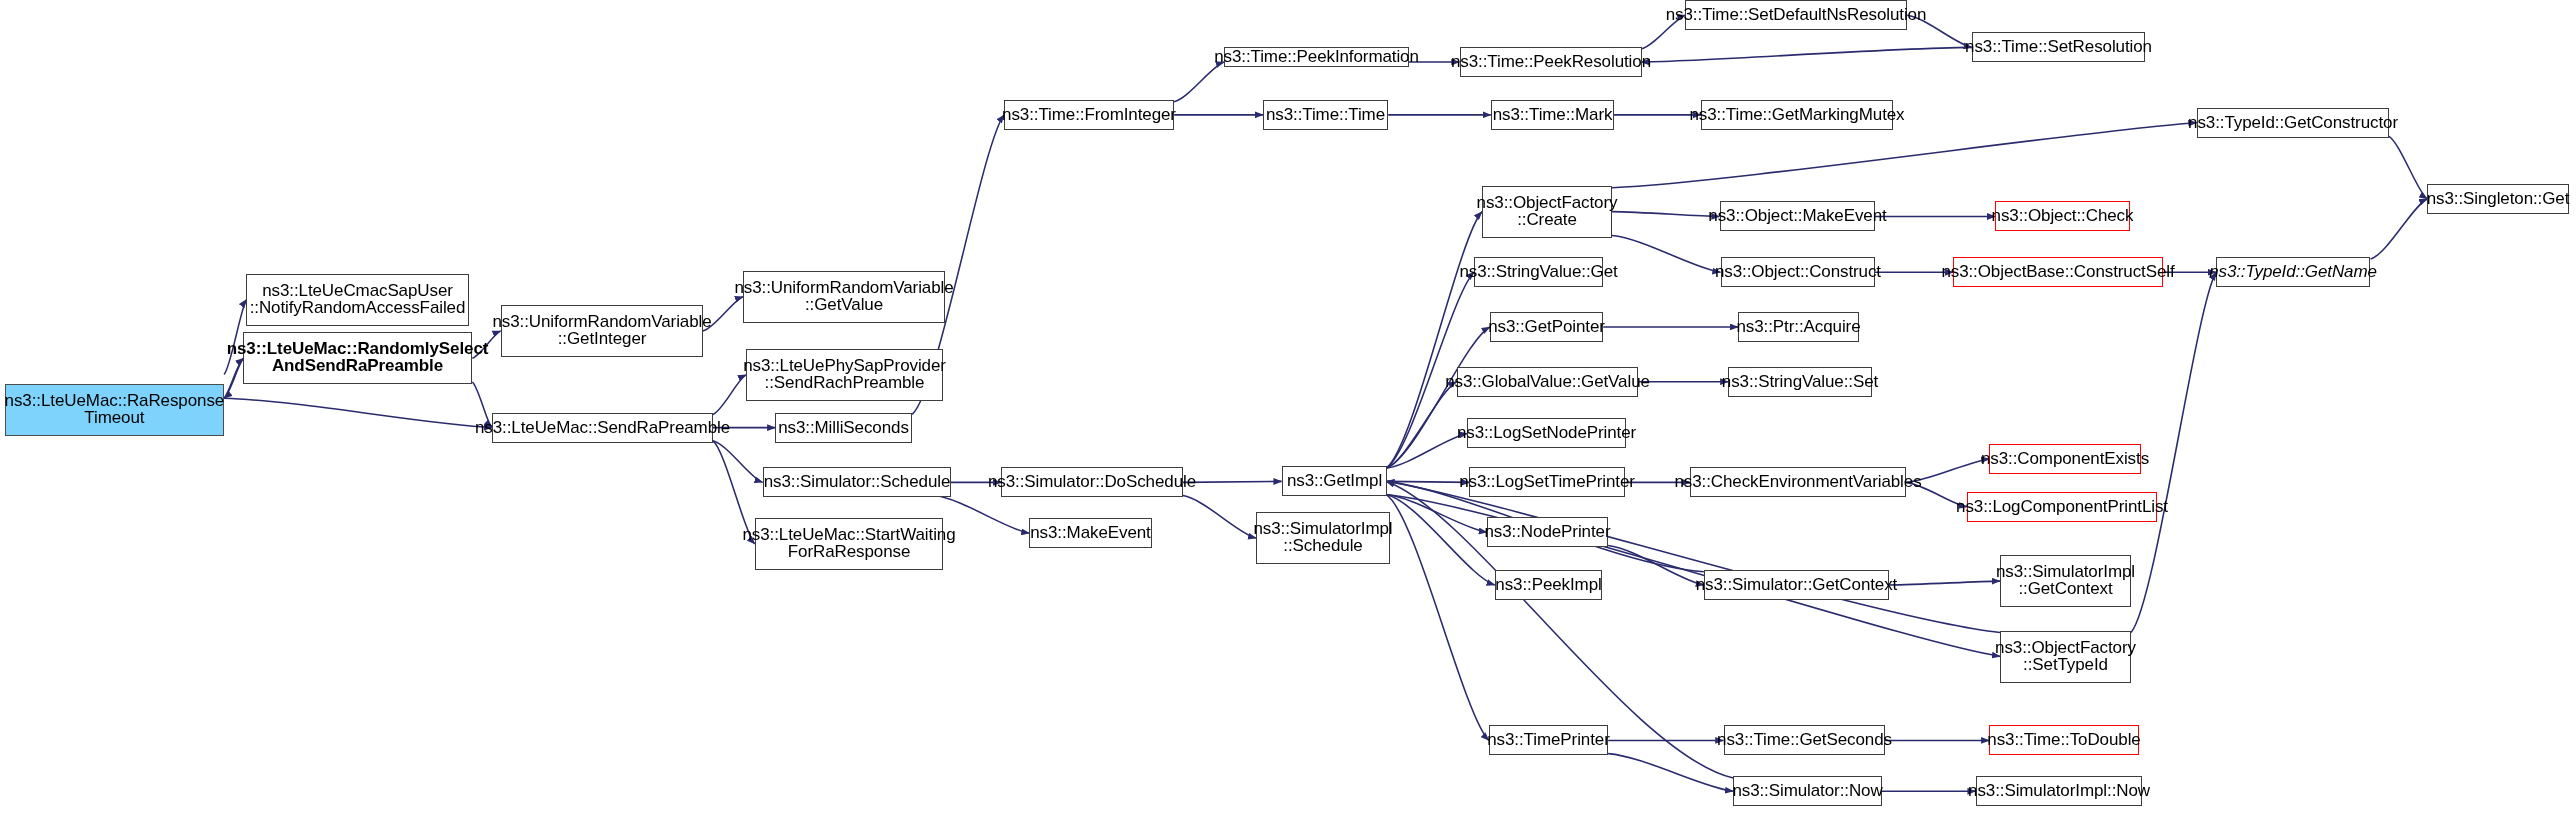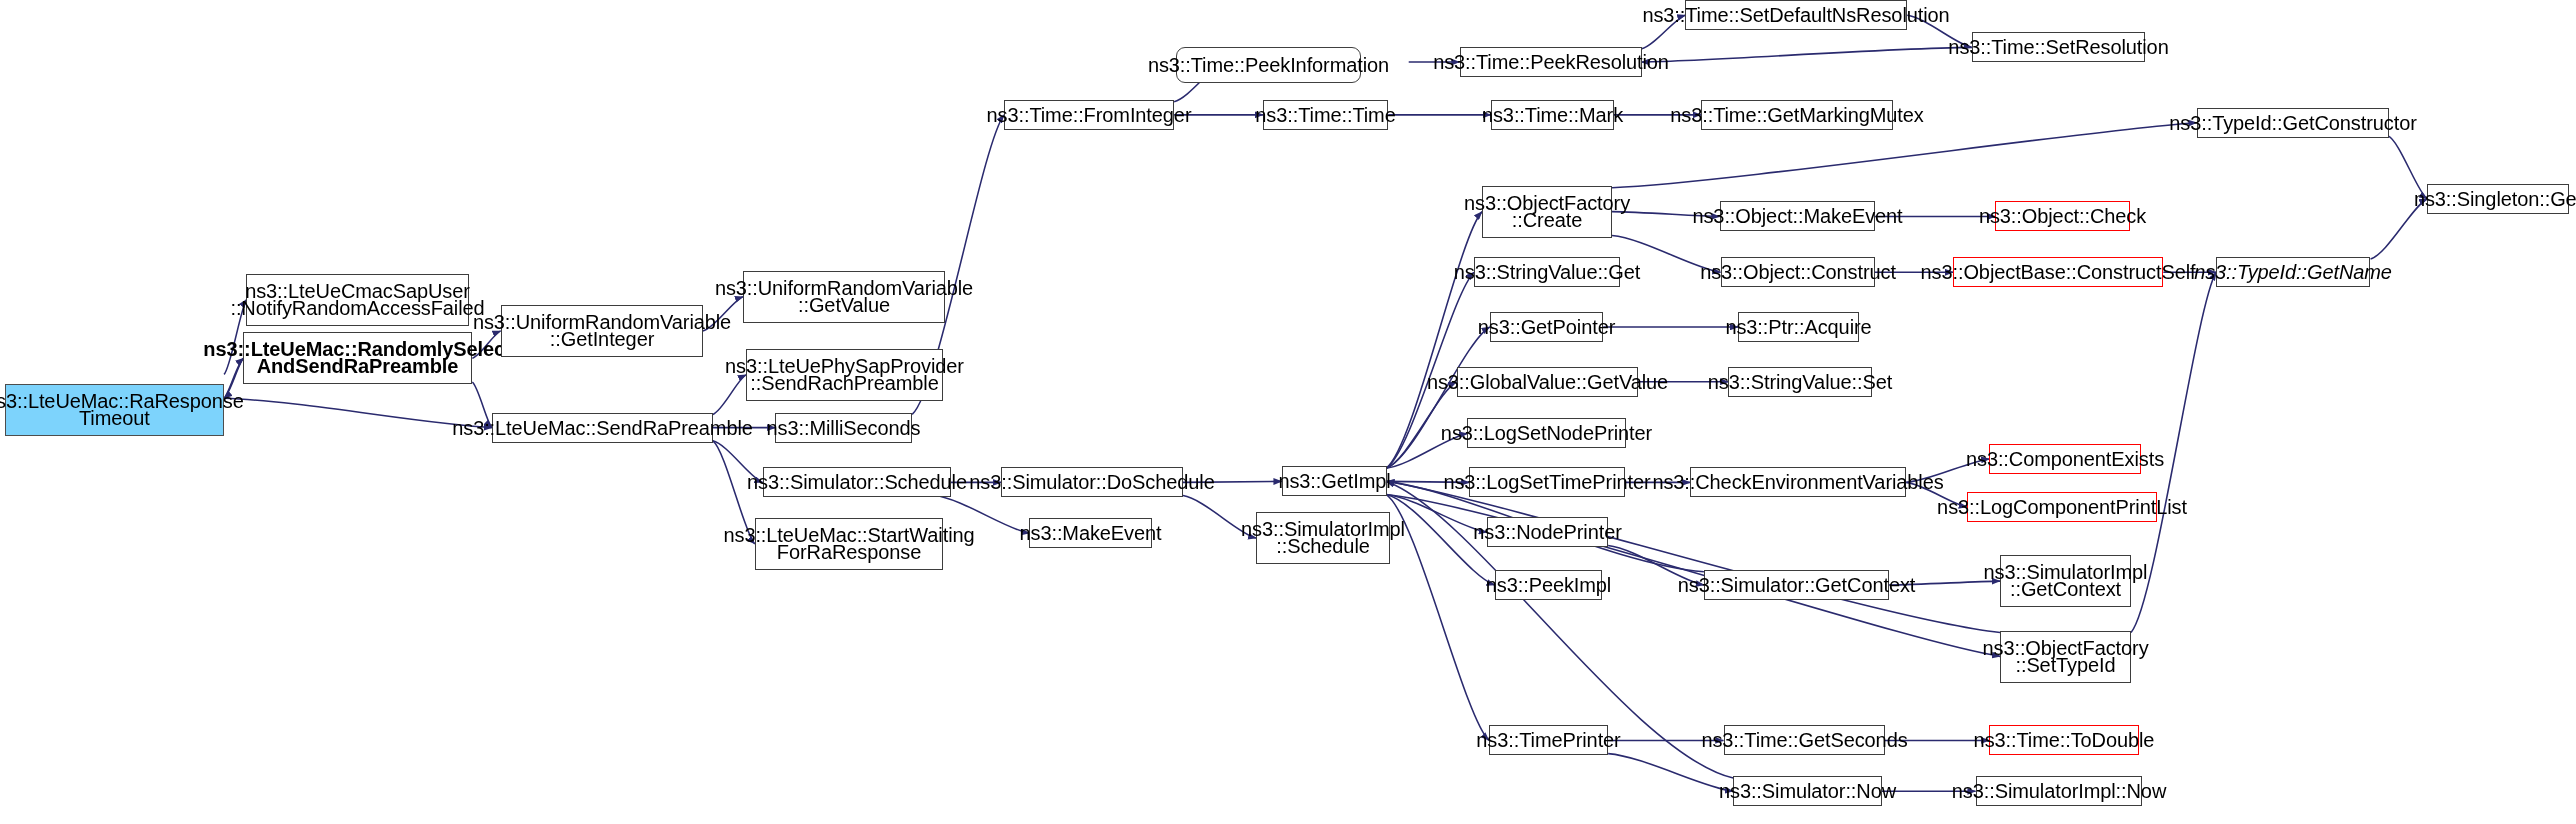--- a/index.html
+++ b/index.html
@@ -26,21 +26,21 @@
   .node {
     position: absolute;
     box-sizing: border-box;
     display: flex;
     align-items: center;
     justify-content: center;
     text-align: center;
     background: #ffffff;
     border: 1px solid #404040;
     color: #000000;
-    font-size: 20px;
+    font-size: 17px;
     line-height: 16.6px;
     letter-spacing: -0.1px;
     white-space: pre-line;
     z-index: 5;
   }
   .node.thick { border: 1.6px solid #3d3d3d; }
   .node.red { border: 1.6px solid #ff0000; }
   .node.root {
     background: #7dd3fc;
     border: 1.6px solid #4d4d4d;
@@ -131,33 +131,33 @@
 ::GetValue</div>
       <div class="node thick" style="left: 746px; top: 349px; width: 197px; height: 52px;">ns3::LteUePhySapProvider
 ::SendRachPreamble</div>
       <div class="node thick" style="left: 775px; top: 413px; width: 137px; height: 30px;">ns3::MilliSeconds</div>
       <div class="node thick" style="left: 763px; top: 467px; width: 188px; height: 30px;">ns3::Simulator::Schedule</div>
       <div class="node thick" style="left: 755px; top: 518px; width: 188px; height: 52px;">ns3::LteUeMac::StartWaiting
 ForRaResponse</div>
       <div class="node thick" style="left: 1001px; top: 467px; width: 182px; height: 30px;">ns3::Simulator::DoSchedule</div>
       <div class="node thick" style="left: 1029px; top: 518px; width: 123px; height: 30px;">ns3::MakeEvent</div>
       <div class="node thick" style="left: 1004px; top: 100px; width: 170px; height: 30px;">ns3::Time::FromInteger</div>
-      <div class="node" style="left: 1176px; top: 47px; width: 185px; height: 36px; border-radius: 9px;">ns3::Time::PeekInformation</div>
+      <div class="node" style="left: 1224px; top: 47px; width: 185px; height: 20px;">ns3::Time::PeekInformation</div>
       <div class="node thick" style="left: 1263px; top: 100px; width: 125px; height: 30px;">ns3::Time::Time</div>
       <div class="node thick" style="left: 1460px; top: 47px; width: 182px; height: 30px;">ns3::Time::PeekResolution</div>
       <div class="node thick" style="left: 1491px; top: 100px; width: 123px; height: 30px;">ns3::Time::Mark</div>
       <div class="node thick" style="left: 1685px; top: 0px; width: 222px; height: 30px;">ns3::Time::SetDefaultNsResolution</div>
       <div class="node thick" style="left: 1701px; top: 100px; width: 192px; height: 30px;">ns3::Time::GetMarkingMutex</div>
       <div class="node thick" style="left: 1972px; top: 32px; width: 173px; height: 30px;">ns3::Time::SetResolution</div>
       <div class="node thick" style="left: 1282px; top: 466px; width: 105px; height: 30px;">ns3::GetImpl</div>
       <div class="node thick" style="left: 1256px; top: 512px; width: 134px; height: 52px;">ns3::SimulatorImpl
 ::Schedule</div>
       <div class="node thick" style="left: 1482px; top: 186px; width: 130px; height: 52px;">ns3::ObjectFactory
 ::Create</div>
-      <div class="node thick" style="left: 1474px; top: 257px; width: 146px; height: 30px;">ns3::StringValue::Get</div>
+      <div class="node thick" style="left: 1474px; top: 257px; width: 129px; height: 30px;">ns3::StringValue::Get</div>
       <div class="node thick" style="left: 1490px; top: 312px; width: 113px; height: 30px;">ns3::GetPointer</div>
       <div class="node thick" style="left: 1457px; top: 367px; width: 181px; height: 30px;">ns3::GlobalValue::GetValue</div>
       <div class="node thick" style="left: 1467px; top: 418px; width: 159px; height: 30px;">ns3::LogSetNodePrinter</div>
       <div class="node thick" style="left: 1469px; top: 467px; width: 156px; height: 30px;">ns3::LogSetTimePrinter</div>
       <div class="node thick" style="left: 1487px; top: 517px; width: 121px; height: 30px;">ns3::NodePrinter</div>
       <div class="node thick" style="left: 1495px; top: 570px; width: 107px; height: 30px;">ns3::PeekImpl</div>
       <div class="node thick" style="left: 1489px; top: 725px; width: 119px; height: 30px;">ns3::TimePrinter</div>
       <div class="node thick" style="left: 1720px; top: 201px; width: 155px; height: 30px;">ns3::Object::MakeEvent</div>
       <div class="node thick" style="left: 1721px; top: 257px; width: 154px; height: 30px;">ns3::Object::Construct</div>
       <div class="node thick" style="left: 1738px; top: 312px; width: 121px; height: 30px;">ns3::Ptr::Acquire</div>

